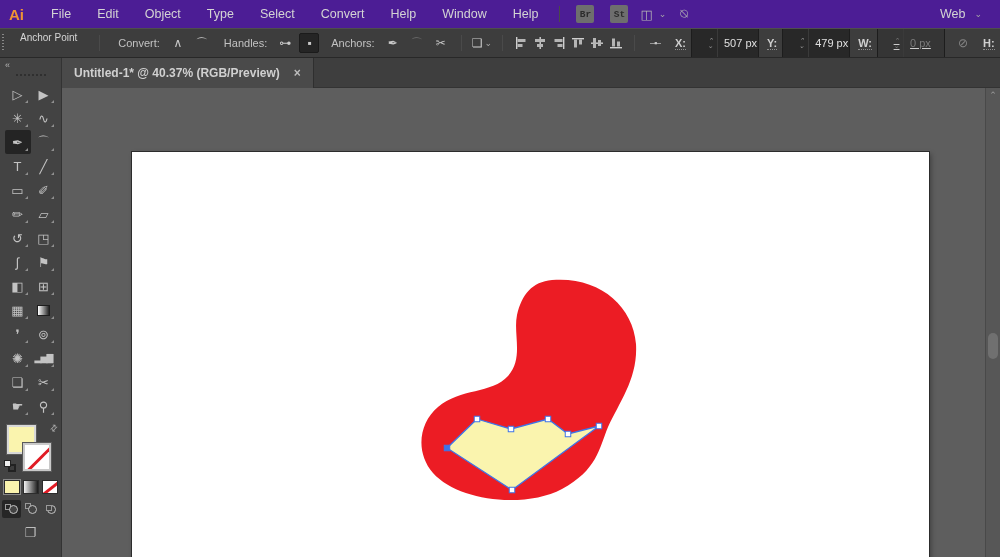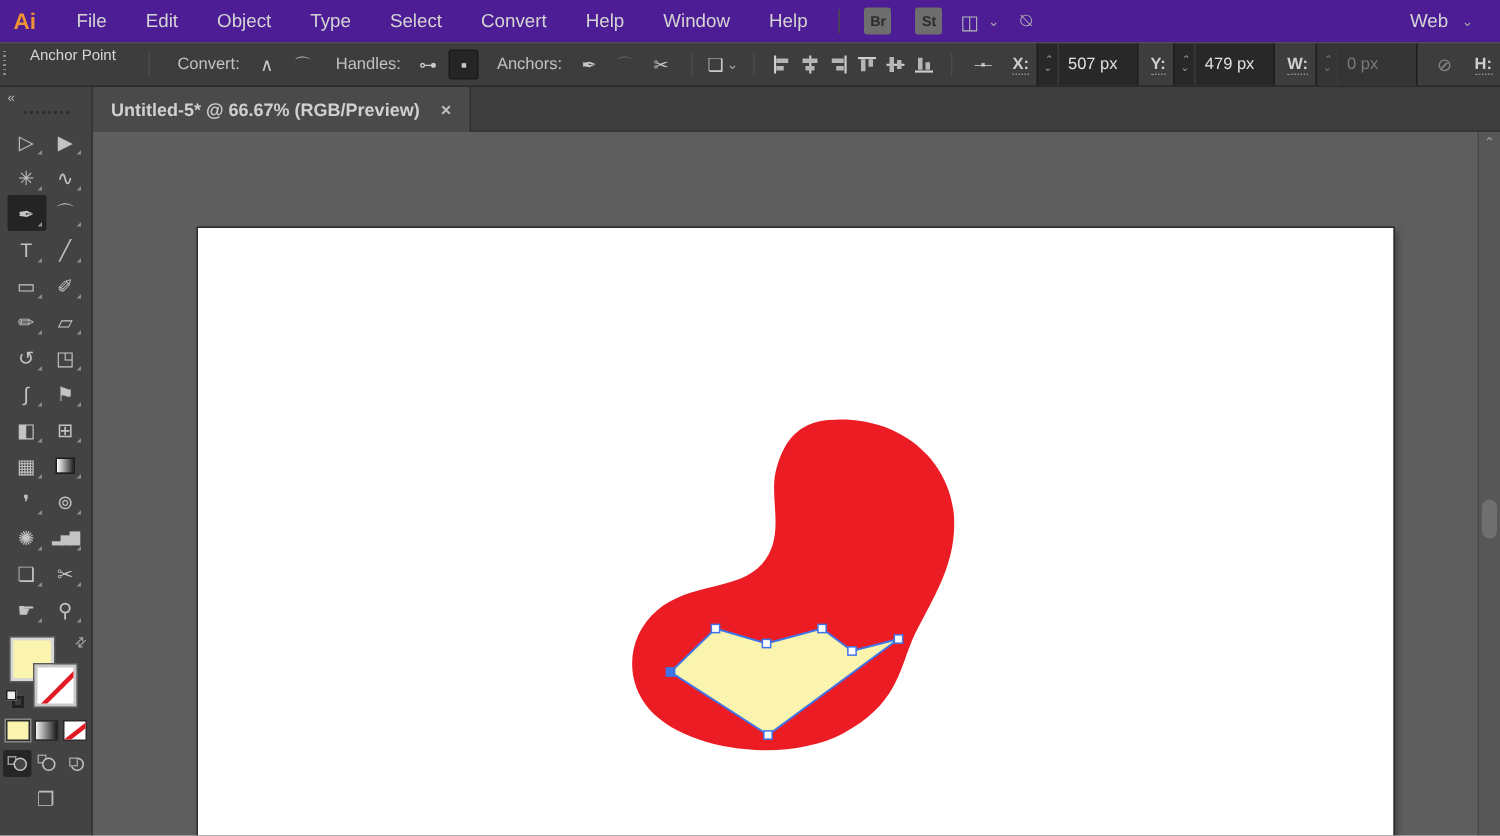--- a/index.html
+++ b/index.html
@@ -6,46 +6,46 @@
   html,body { width:1000px; height:557px; overflow:hidden; }
   body { font-family:"Liberation Sans", sans-serif; background:#5e5e5e; position:relative; color:#ccc; }
 
   
   #menubar { position:absolute; left:0; top:0; width:1000px; height:28px; background:#4c1d95;
              display:flex; align-items:center; z-index:30; }
   #logo { color:#ef9334; font-weight:bold; font-size:15px; margin:0 14px 0 9px; }
   .menu-item { font-size:12.5px; color:#d4d4d4; padding:0 13px; line-height:28px; cursor:default; }
   .vdiv { width:1px; height:16px; background:#4a4a4a; margin:0 8px; }
   .mini-app-btn { width:18px; height:18px; background:#6e6e6e; color:#2c2c2c; font-size:9.5px; font-weight:bold;
-                  border-radius:2px; display:flex; align-items:center; justify-content:center; margin:17px 8px; }
+                  border-radius:2px; display:flex; align-items:center; justify-content:center; margin:17px 8px;font-family:Liberation Mono, monospace; }
   .bar-icon { color:#b5b5b5; font-size:13px; margin:0 4px; }
   .chev { color:#a8a8a8; font-size:9px; margin-left:2px; }
   #workspace-switch { margin-left:auto; margin-right:18px; display:flex; align-items:center; gap:7px;
                       font-size:12.5px; color:#d4d4d4; }
 
   
   #controlbar { position:absolute; left:0; top:28px; width:1000px; height:30px; background:#3d3d3d;
                 border-top:1px solid #4e4e4e; border-bottom:1px solid #282828;
                 display:flex; align-items:center; z-index:29; overflow:hidden; }
   #cb-grip { width:7px; height:18px; margin-left:2px;
              background:repeating-linear-gradient(#888 0 1px, transparent 1px 3px); width:2px; margin-right:8px; }
   #cb-title { font-size:10px; color:#d6d6d6; margin:0 14px 12px 8px; white-space:nowrap; }
   .cb-label { font-size:11px; color:#c2c2c2; margin:0 6px 0 10px; white-space:nowrap; }
   .icon-btn { min-width:20px; height:20px; display:flex; align-items:center; justify-content:center;
               color:#c9c9c9; font-size:12px; border-radius:2px; margin:0 2px; cursor:default; }
   .icon-btn.selected { background:#252525; border:1px solid #1b1b1b; }
   .icon-btn.disabled { opacity:.35; }
   .field { display:flex; align-items:center; margin-left:8px; }
   .flabel { font-size:11px; font-weight:bold; color:#cfcfcf; border-bottom:1px dotted #8f8f8f; margin-right:5px; }
   .fbox { width:68px; height:32px; background:#282828; border:1px solid #1d1d1d; border-radius:2px;
-          display:flex; align-items:center; flex:none; }
+          display:flex; align-items:center; flex:none;padding-left:12px; }
   .spin { display:flex; flex-direction:column; align-items:center; width:14px; line-height:5px;
           font-size:7px; color:#9a9a9a; border-right:1px solid #3a3a3a; height:100%; justify-content:center; }
   .fval { font-size:11px; color:#e0e0e0; margin-left:6px; white-space:nowrap; }
-  .field.disabled .fbox { background:#353535; }
+  .field.disabled .fbox { background:#353535;text-decoration:underline; }
   .field.disabled .fval, .field.disabled .spin { color:#7a7a7a; }
   .align-group { display:flex; align-items:center; gap:5px; margin:0 3px; }
   .align-group svg { display:block; }
 
   
   #toolbar { position:absolute; left:0; top:58px; width:62px; height:499px; background:#434343;
              border-right:1px solid #333; z-index:20; }
   #tb-head { height:14px; color:#b5b5b5; font-size:9px; padding-left:5px; line-height:14px; }
   #tb-grip { width:30px; margin:2px auto 6px auto; border-top:2px dotted #2f2f2f; }
   #tools { display:grid; grid-template-columns:26px 26px; justify-content:center; }
@@ -360,21 +360,21 @@
         <span class="c"></span>
         <span class="s"></span>
       </div>
   </div>
 
   <div id="screenmode">❐</div>
 </aside>
 
 <div id="tabbar">
   <div id="doc-tab">
-    <span id="tab-title">Untitled-5* @ 66.67% (RGB/Preview)</span>
+    <span id="tab-title">Untitled-1* @ 40.37% (RGB/Preview)</span>
     <span id="tab-close">×</span>
   </div>
 </div>
 
 <div id="canvas">
   <div id="artboard"></div>
   <svg id="art" width="938" height="469" viewBox="62 88 938 469">
       <path d="M 552 280 C 598 276 633 305 636 344 C 638 378 620 401 608 427 C 599 449 597 470 562 489 C 524 509 458 501 433 473 C 415 452 419 423 438 407 C 460 388 492 394 508 376 C 524 358 513 334 517 315 C 522 294 532 282 552 280 Z" fill="#ec1c24" style="pointer-events: auto;"></path>
       <path d="M 477 419 L 511 429 L 548 419 L 568 434 L 599 426 L 512 490 L 447 448 Z" fill="#faf4ae" stroke="#3f74e8" stroke-width="1.3" style="pointer-events: auto;"></path>
       <rect x="474.25" y="416.25" width="5.5" height="5.5" fill="#ffffff" stroke="#3f74e8" stroke-width="1" style="pointer-events: auto;"></rect>

